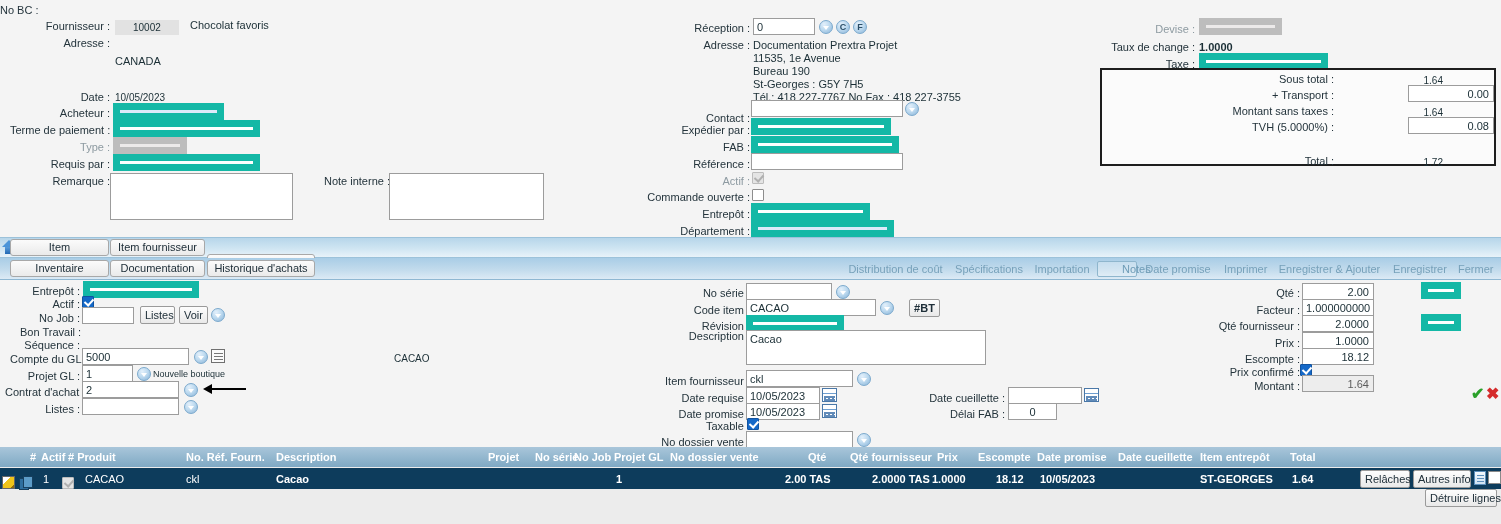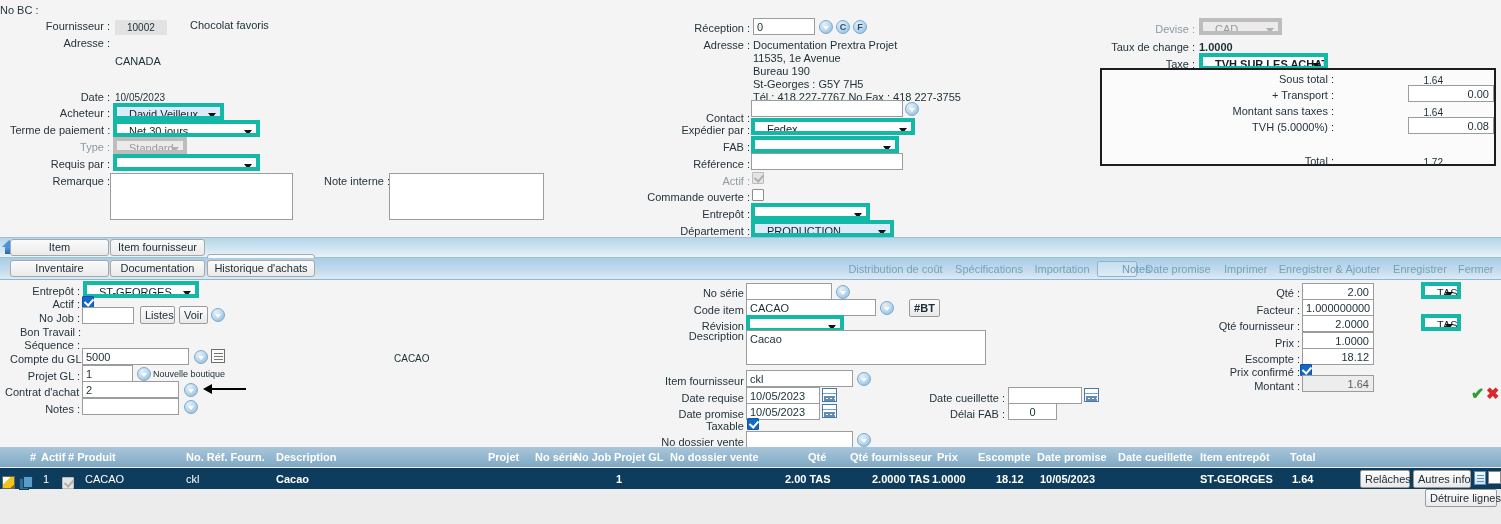--- a/index.html
+++ b/index.html
@@ -56,26 +56,26 @@
     color: #1a2e35;
     padding: 2px 3px;
     resize: none;
     overflow: hidden;
     outline: none;
   }
 
   
   .sel {
     position: absolute;
-    border: 4px solid #14b8a6;
+    border: 7px solid #14b8a6;
     background: #ddeafa;
     height: 17px;
     font-size: 11px;
     line-height: 15px;
-    padding: 0 16px 0 12px;
+    padding: 0 16px 0 3px;
     color: #13202a;
     white-space: nowrap;
     overflow: hidden;
   }
   .sel.plain { background: #fff; }
   .sel.dis { background: #eceaea; color: #9a9a9a; border-color: #bdbdbd; }
   .sel:after {
     content: "";
     position: absolute;
     right: 4px; top: 6px;
@@ -301,21 +301,21 @@
   }
 </style>
 </head>
 <body>
 
 <div id="root">
 
   <div class="lbl" style="left:0px; top:4px; width:40px; text-align:left;">No BC :</div>
 
   <div class="lbl" style="left:30px; top:20px; width:80px;">Fournisseur :</div>
-  <div class="val small" style="left:115px; top:20px; background:#e2e2e2; padding:1px 12px;">10002</div>
+  <div class="val small" style="left:115px; top:20px; background:#e2e2e2; padding:1px 18px;">10002</div>
   <div class="val" style="left:190px; top:19px;">Chocolat favoris</div>
 
   <div class="lbl" style="left:40px; top:37px; width:70px;">Adresse :</div>
   <div class="val" style="left:115px; top:55px;">CANADA</div>
 
   <div class="lbl" style="left:40px; top:91px; width:70px;">Date :</div>
   <div class="val small" style="left:115px; top:91px;">10/05/2023</div>
 
   <div class="lbl" style="left:40px; top:107px; width:70px;">Acheteur :</div>
   <div class="sel" style="left:113px; top:103px; width:111px;text-decoration:underline;">David Veilleux</div>
@@ -346,21 +346,21 @@
   <div class="val" style="left:753px; top:52px;">11535, 1e Avenue</div>
   <div class="val" style="left:753px; top:65px;">Bureau 190</div>
   <div class="val" style="left:753px; top:78px;">St-Georges : G5Y 7H5</div>
   <div class="val" style="left:753px; top:91px;">Tél.: 418 227-7767   No Fax : 418 227-3755</div>
 
   <div class="lbl" style="left:680px; top:112px; width:70px;">Contact :</div>
   <input class="inp" style="left: 751px; top: 100px; width: 152px;" value="">
   <div class="rdd" style="left:905px; top:102px;"></div>
 
   <div class="lbl" style="left:670px; top:124px; width:80px;">Expédier par :</div>
-  <div class="sel plain" style="left:751px; top:118px; width:164px;">Fedex</div>
+  <div class="sel plain" style="left:751px; top:118px; width:140px;">Fedex</div>
 
   <div class="lbl" style="left:690px; top:141px; width:60px;">FAB :</div>
   <div class="sel plain" style="left:751px; top:136px; width:148px;"></div>
 
   <div class="lbl" style="left:670px; top:158px; width:80px;">Référence :</div>
   <input class="inp" style="left: 751px; top: 153px; width: 152px;" value="">
 
   <div class="lbl dis" style="left:690px; top:175px; width:60px;">Actif :</div>
   <div class="chk dis" style="left:752px; top:172px;"></div>
 
@@ -447,21 +447,21 @@
   <div class="val small" style="left:153px; top:368px; font-size:9px;">Nouvelle boutique</div>
 
   <div class="lbl" style="left:5px; top:386px; width:75px;">Contrat d'achat :</div>
   <input class="inp" style="left: 82px; top: 381px; width: 97px;" value="2">
   <div class="rdd" style="left:184px; top:383px;"></div>
   <div class="arrowptr" style="left:203px; top:384px; width:43px;">
     <div class="head"></div>
       <div class="shaft" style="width:34px;"></div>
   </div>
 
-  <div class="lbl" style="left:20px; top:403px; width:60px;">Notes :</div>
+  <div class="lbl" style="left:20px; top:403px; width:60px;">Listes :</div>
   <input class="inp" style="left: 82px; top: 398px; width: 97px;" value="">
   <div class="rdd" style="left:184px; top:400px;"></div>
 
   <div class="lbl" style="left:690px; top:287px; width:60px;">No série :</div>
   <input class="inp" style="left: 746px; top: 283px; width: 86px;" value="">
   <div class="rdd" style="left:836px; top:285px;"></div>
 
   <div class="lbl" style="left:680px; top:304px; width:70px;">Code item :</div>
   <input class="inp" style="left: 746px; top: 299px; width: 130px;" value="CACAO">
   <div class="rdd" style="left:880px; top:301px;"></div>

